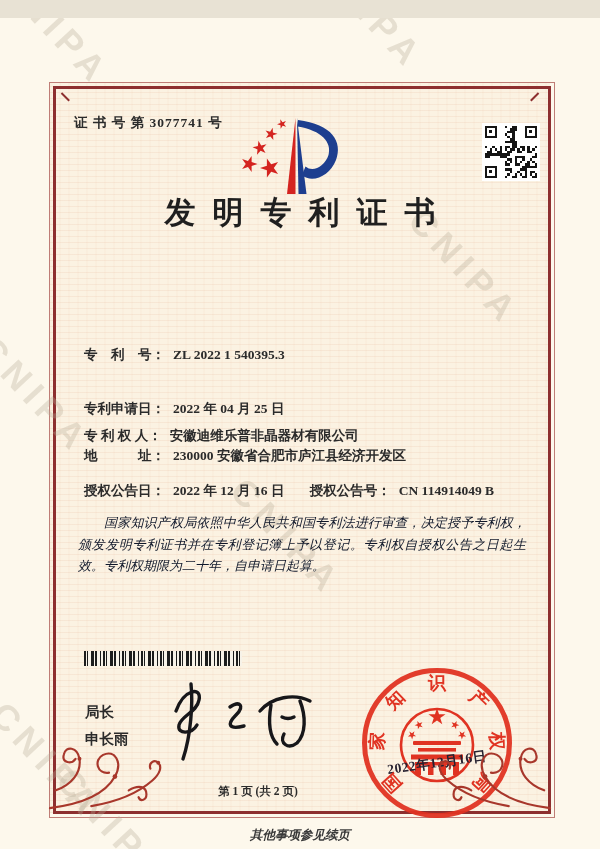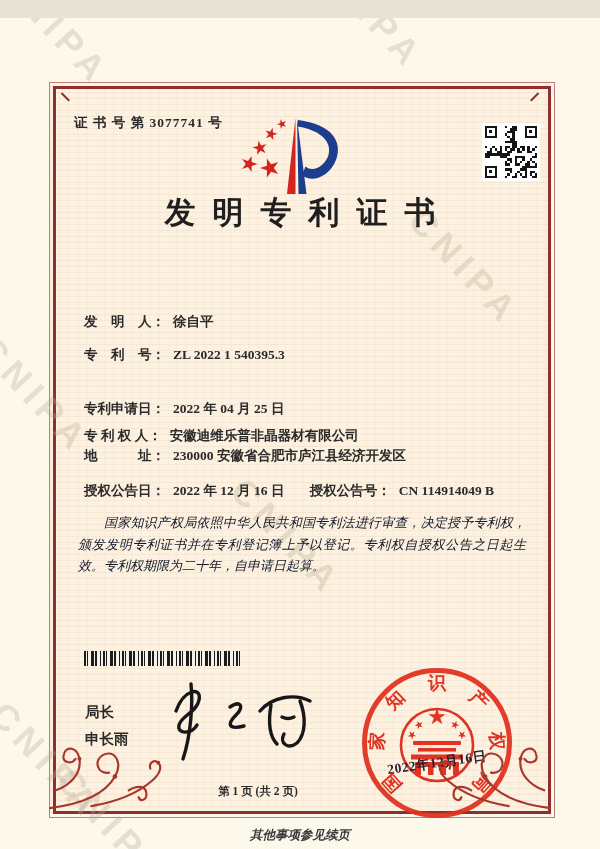--- a/index.html
+++ b/index.html
@@ -548,23 +548,20 @@
         <div class="qc"></div>
         <div class="qc"></div>
       </div>
     <div class="finder" style="left:3px;top:3px;"></div>
     <div class="finder" style="right:3px;top:3px;"></div>
     <div class="finder" style="left:3px;bottom:3px;"></div>
   </div>
 
   <div id="title">发明专利证书</div>
 
-  <div class="row" style="top:295px;">
-    <span class="lbl">发　明　人：</span><span>徐自平</span>
-  </div>
   <div class="row" style="top:328px;">
     <span class="lbl">专　利　号：</span><span>ZL 2022 1 540395.3</span>
   </div>
   <div class="row" style="top:358px;margin-top:24px;">
     <span class="lbl">专利申请日：</span><span>2022 年 04 月 25 日</span>
   </div>
   <div class="row" style="top:409px;">
     <span class="lbl">专 利 权 人：</span><span>安徽迪维乐普非晶器材有限公司</span>
   </div>
   <div class="row" style="top:429px;">

